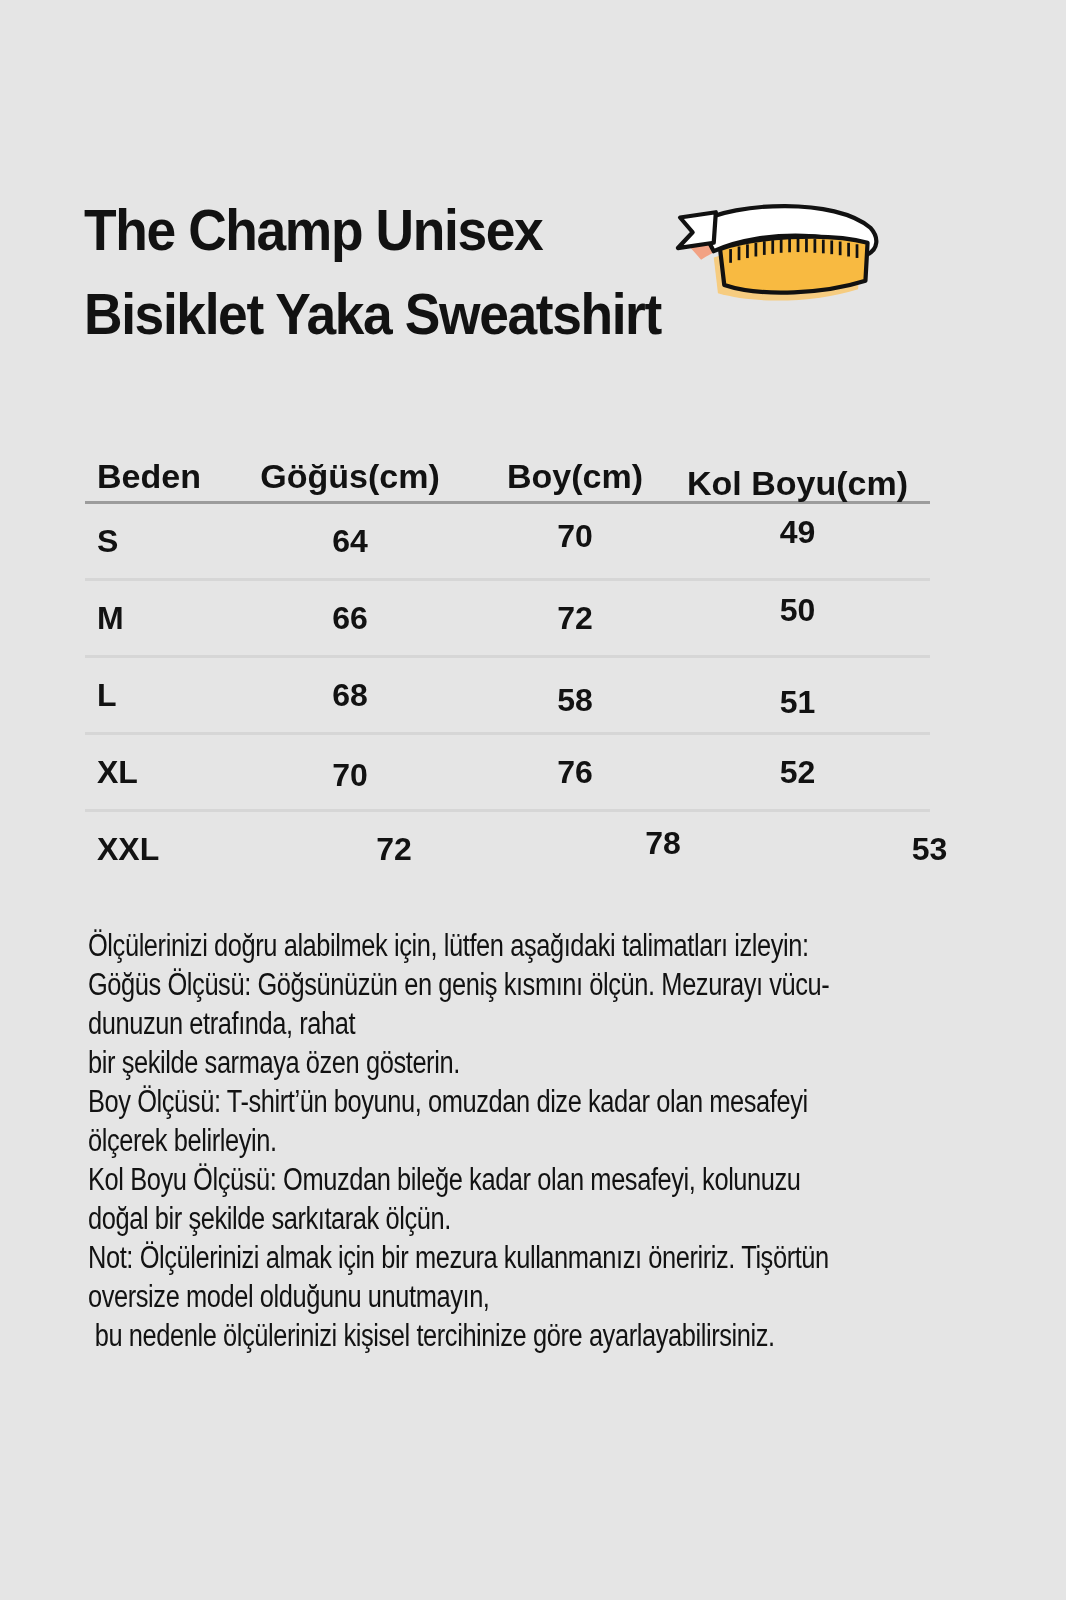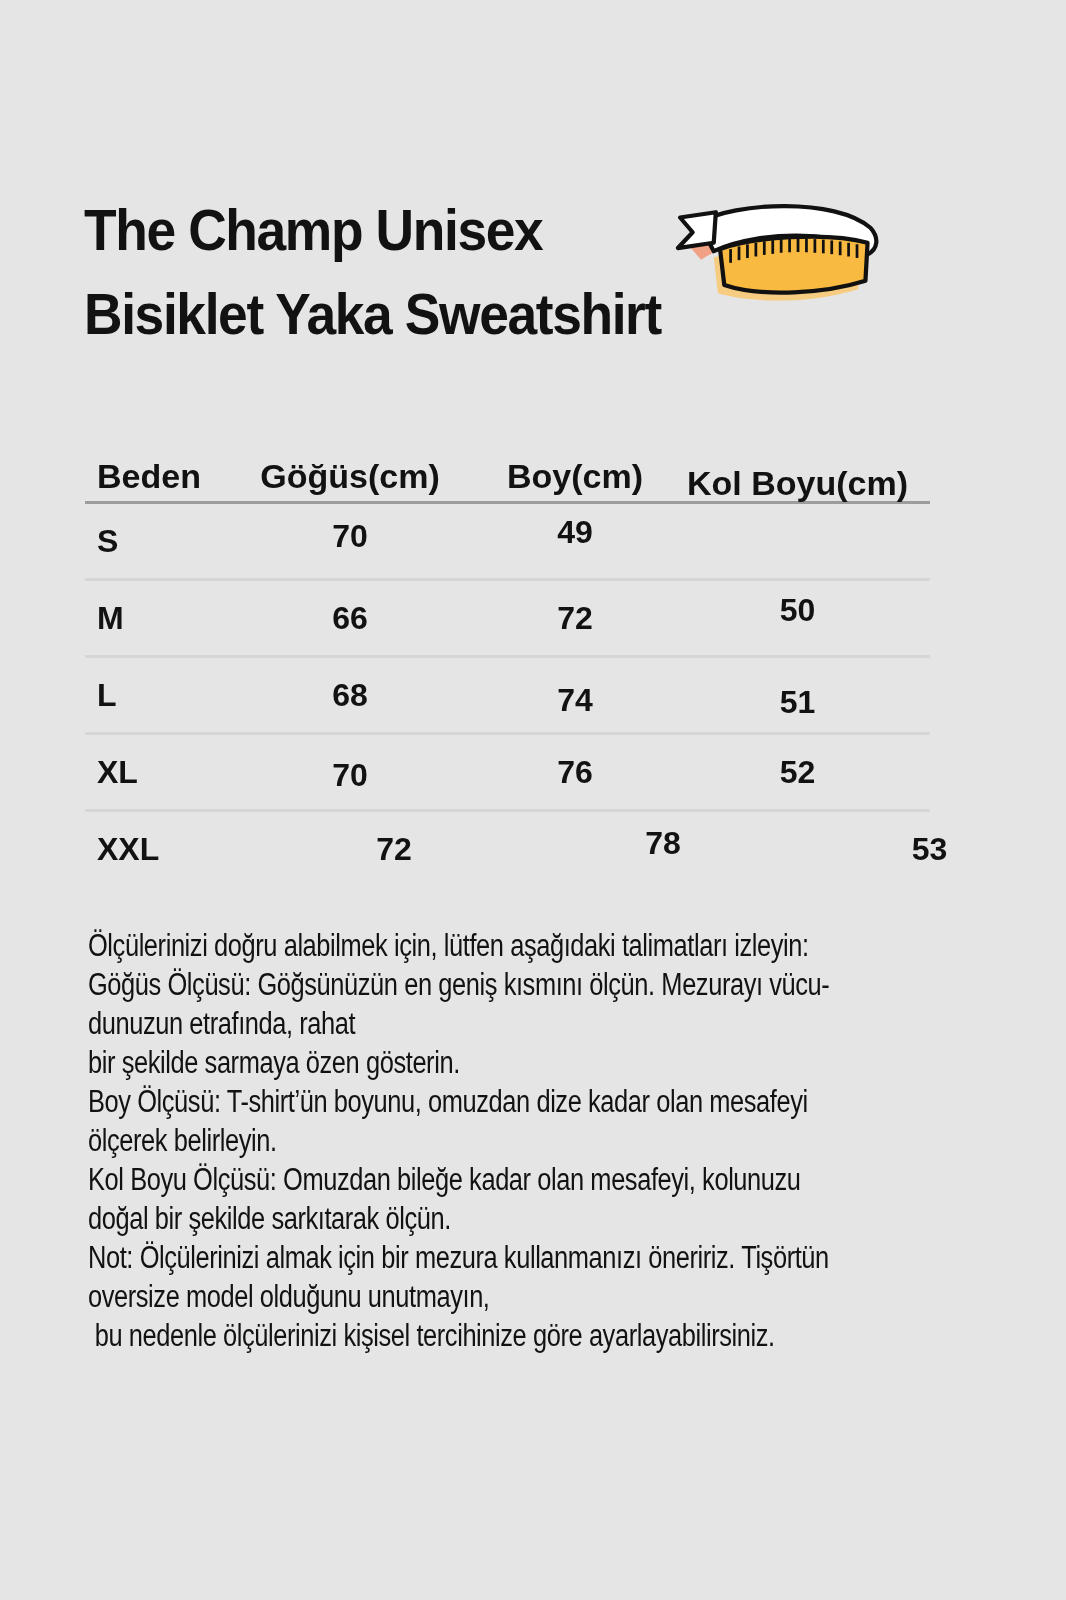--- a/index.html
+++ b/index.html
@@ -104,33 +104,34 @@
   <div class="size-table">
     <div class="thead">
       <div class="h h-size">Beden</div>
       <div class="h">Göğüs(cm)</div>
       <div class="h">Boy(cm)</div>
       <div class="h h-sleeve">Kol Boyu(cm)</div>
     </div>
     <div class="tbody">
       <div class="trow">
         <div class="cell size c1">S</div>
+        <div class="cell c2">64</div>
         <div class="cell c3">70</div>
         <div class="cell c4">49</div>
       </div>
       <div class="trow">
         <div class="cell size c1">M</div>
         <div class="cell c2">66</div>
         <div class="cell c3">72</div>
         <div class="cell c4">50</div>
       </div>
       <div class="trow">
         <div class="cell size c1">L</div>
         <div class="cell c2">68</div>
-        <div class="cell c3">74</div>
+        <div class="cell c3">58</div>
         <div class="cell c4">51</div>
       </div>
       <div class="trow">
         <div class="cell size c1">XL</div>
         <div class="cell c2">70</div>
         <div class="cell c3">76</div>
         <div class="cell c4">52</div>
       </div>
       <div class="trow">
         <div class="cell size c1">XXL</div>

